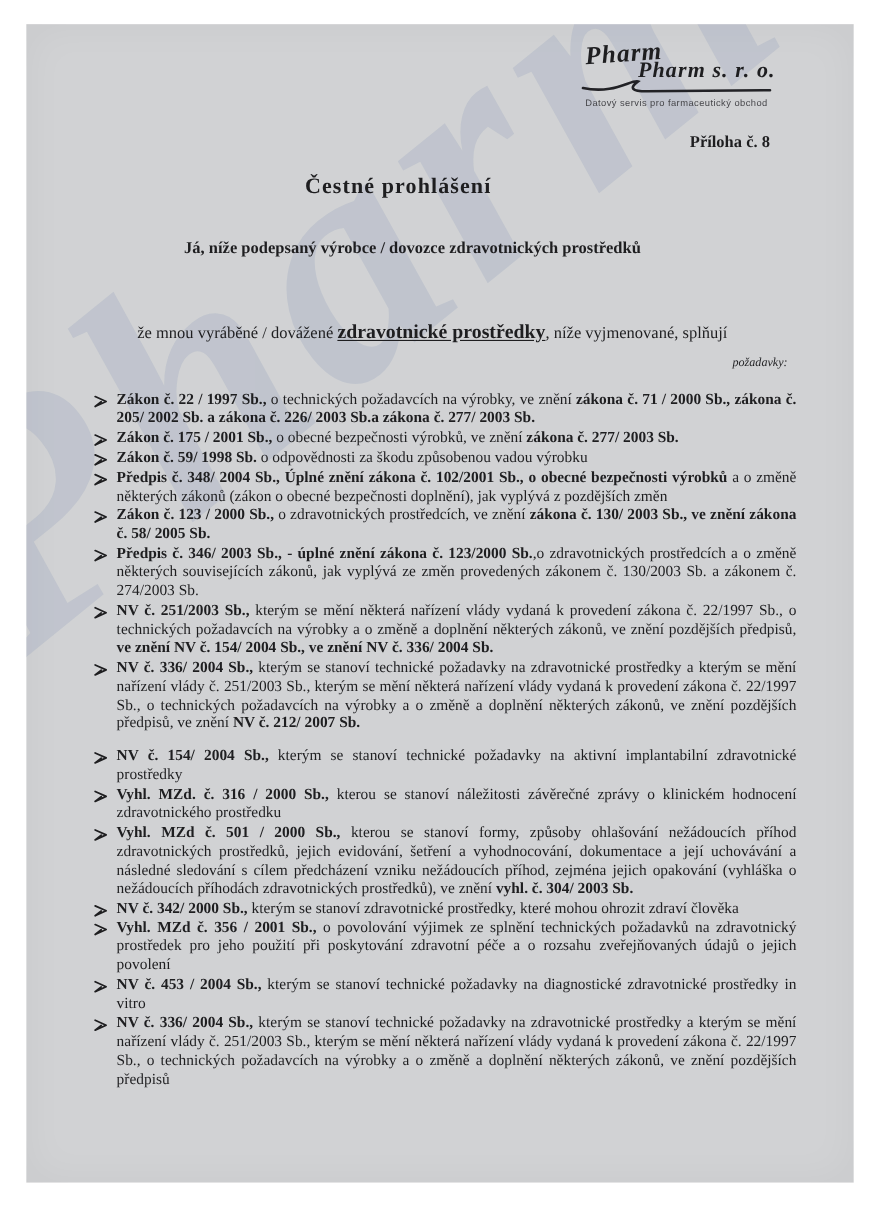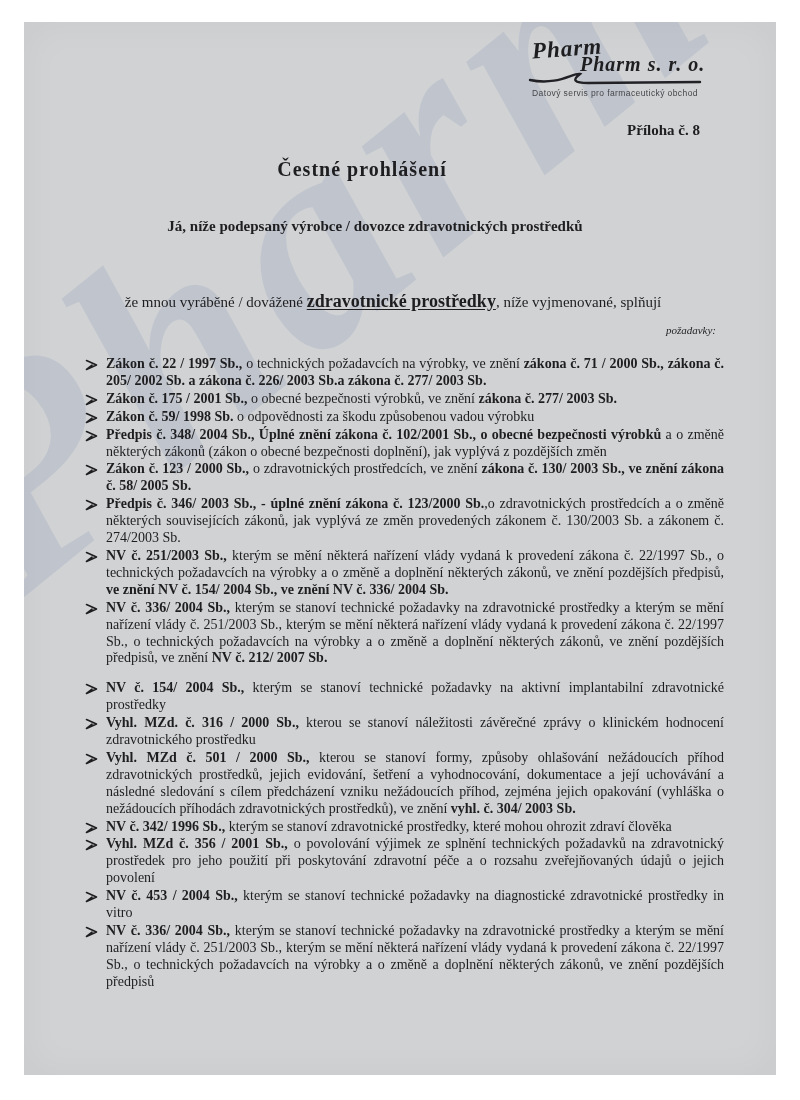--- a/index.html
+++ b/index.html
@@ -246,21 +246,21 @@
               </svg>
             </span>
             <span class="reg-body"><b>Vyhl. MZd č. 501 / 2000 Sb.,</b><span> kterou se stanoví formy, způsoby ohlašování nežádoucích příhod zdravotnických prostředků, jejich evidování, šetření a vyhodnocování, dokumentace a její uchovávání a následné sledování s cílem předcházení vzniku nežádoucích příhod, zejména jejich opakování (vyhláška o nežádoucích příhodách zdravotnických prostředků), ve znění </span><b>vyhl. č. 304/ 2003 Sb.</b></span>
           </li>
           <li class="reg-item">
             <span class="marker">
               <svg width="13" height="12" viewBox="0 0 13 12">
                 <path d="M1.5 1.5 L11.5 6 L1.5 10.5 M1.5 10.5 L7 6.2" fill="none" stroke="#1e1e20" stroke-width="1.6" stroke-linejoin="round" stroke-linecap="round"></path>
               </svg>
             </span>
-            <span class="reg-body"><b>NV č. 342/ 1996 Sb.,</b><span> kterým se stanoví zdravotnické prostředky, které mohou ohrozit zdraví člověka</span></span>
+            <span class="reg-body"><b>NV č. 342/ 2000 Sb.,</b><span> kterým se stanoví zdravotnické prostředky, které mohou ohrozit zdraví člověka</span></span>
           </li>
           <li class="reg-item">
             <span class="marker">
               <svg width="13" height="12" viewBox="0 0 13 12">
                 <path d="M1.5 1.5 L11.5 6 L1.5 10.5 M1.5 10.5 L7 6.2" fill="none" stroke="#1e1e20" stroke-width="1.6" stroke-linejoin="round" stroke-linecap="round"></path>
               </svg>
             </span>
             <span class="reg-body"><b>Vyhl. MZd č. 356 / 2001 Sb.,</b><span> o povolování výjimek ze splnění technických požadavků na zdravotnický prostředek pro jeho použití při poskytování zdravotní péče a o rozsahu zveřejňovaných údajů o jejich povolení</span></span>
           </li>
           <li class="reg-item">

